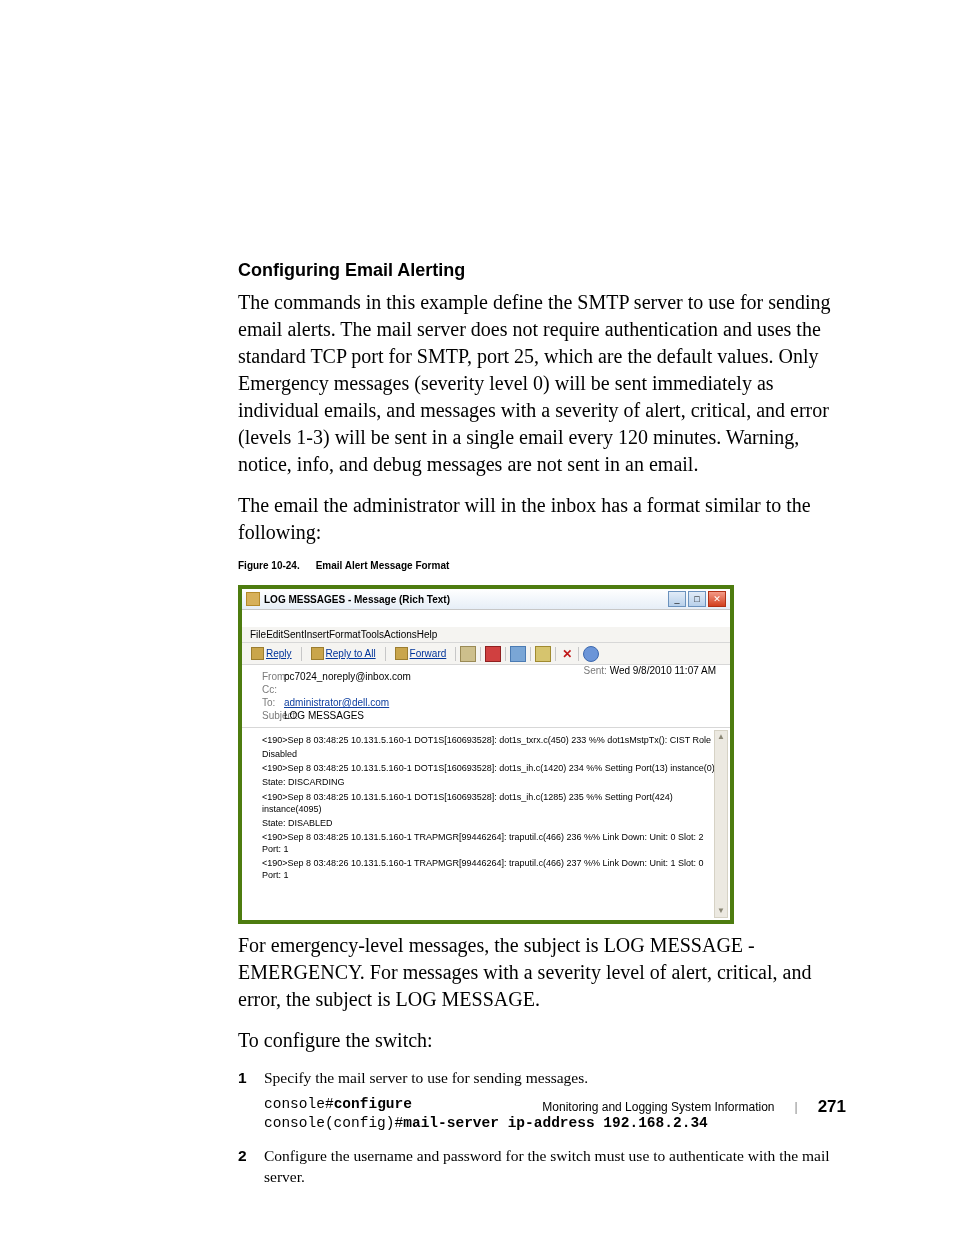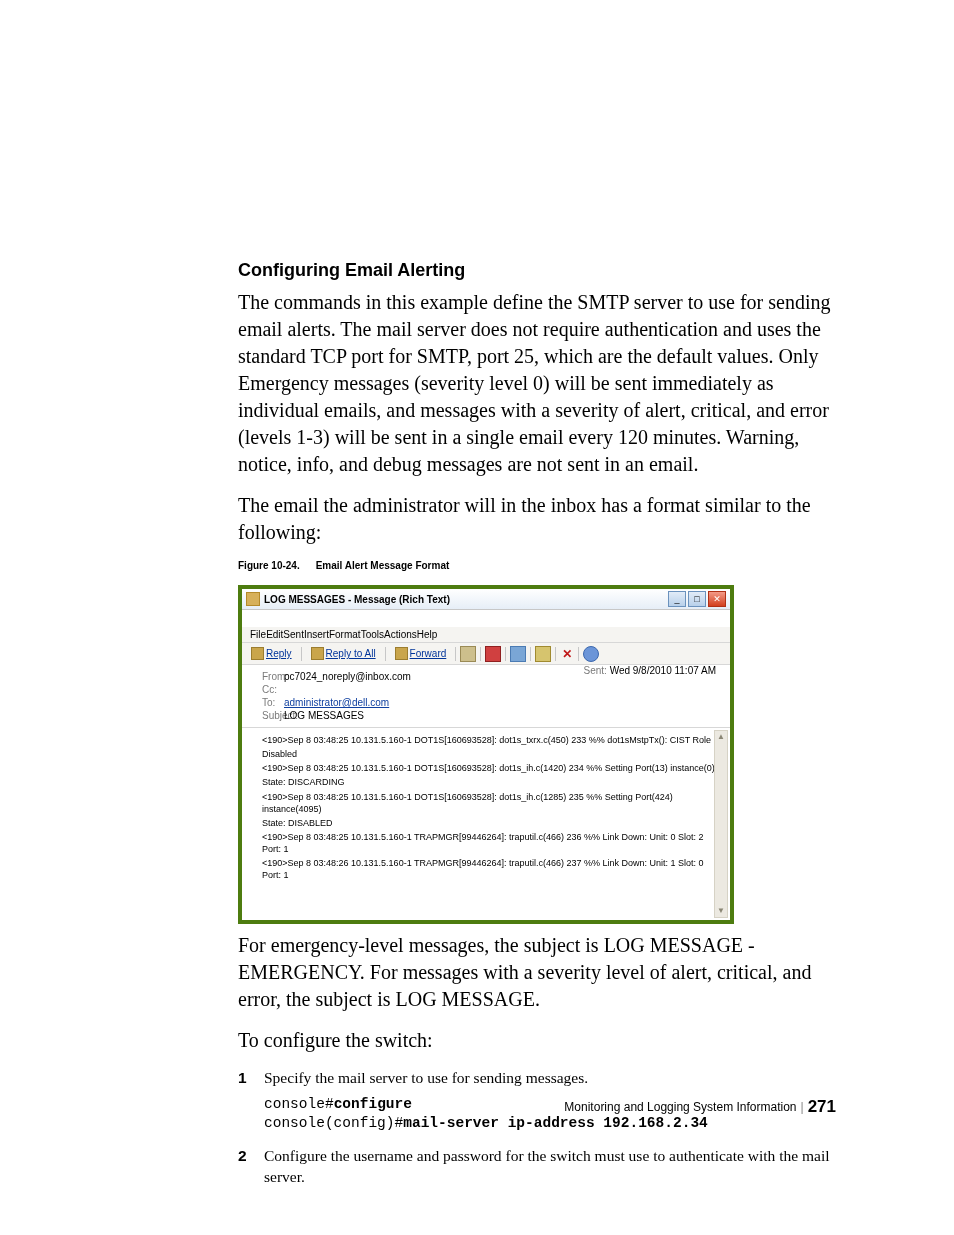--- a/index.html
+++ b/index.html
@@ -152,24 +152,24 @@
     font-size: 14.5px;
     line-height: 1.35;
     margin-top: 6px;
     white-space: pre;
   }
   .code .b { font-weight: bold; }
 
   .footer {
     position: absolute;
     bottom: 118px;
-    right: 118px;
+    right: 108px;
     font-size: 12px;
     font-family: Arial, Helvetica, sans-serif;
-    display:flex; align-items:center; gap:4px;
+    display:flex; align-items:center; gap:20px;
   }
   .footer .divider { color:#888; }
   .footer .pagenum { font-weight:bold; font-size:17px; }
 </style>
 </head>
 <body>
 
 <div class="page">
   <h3 class="section-heading">Configuring Email Alerting</h3>
 

